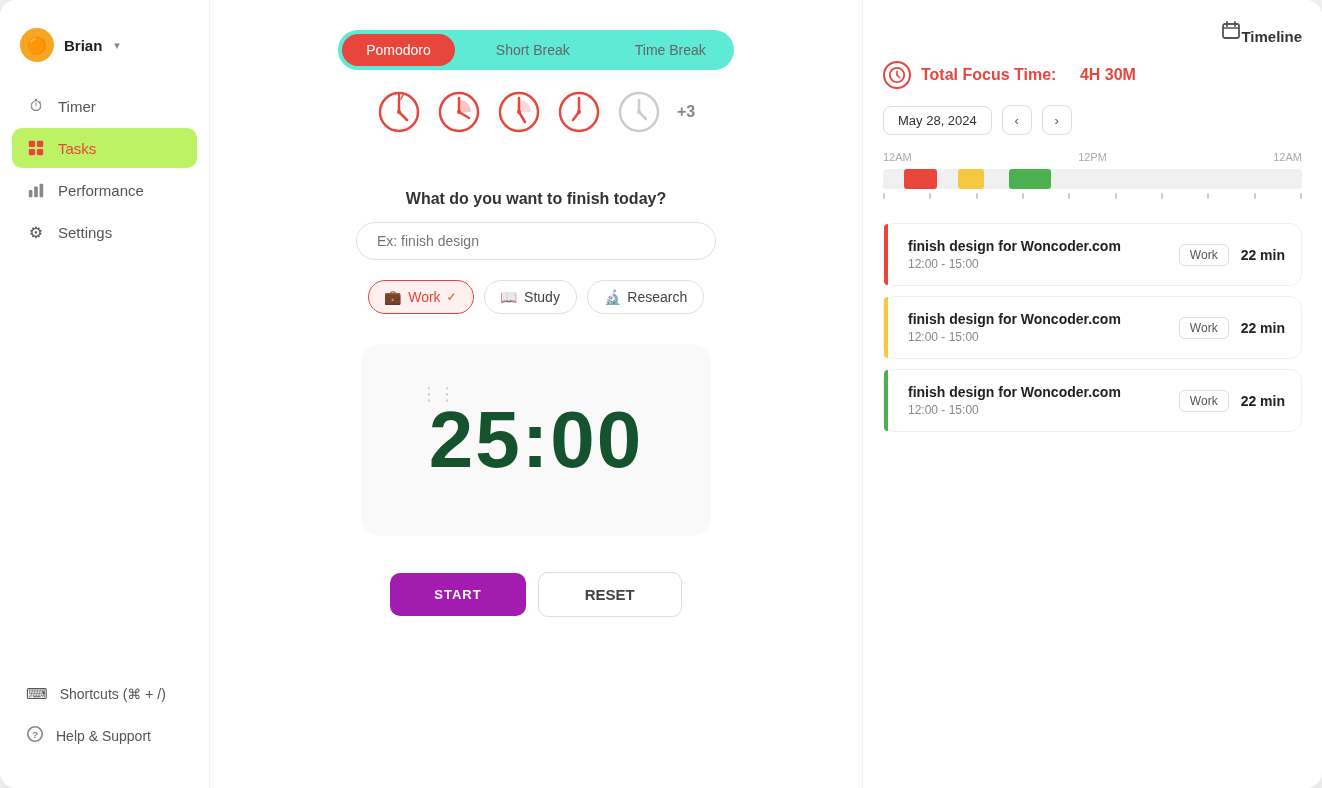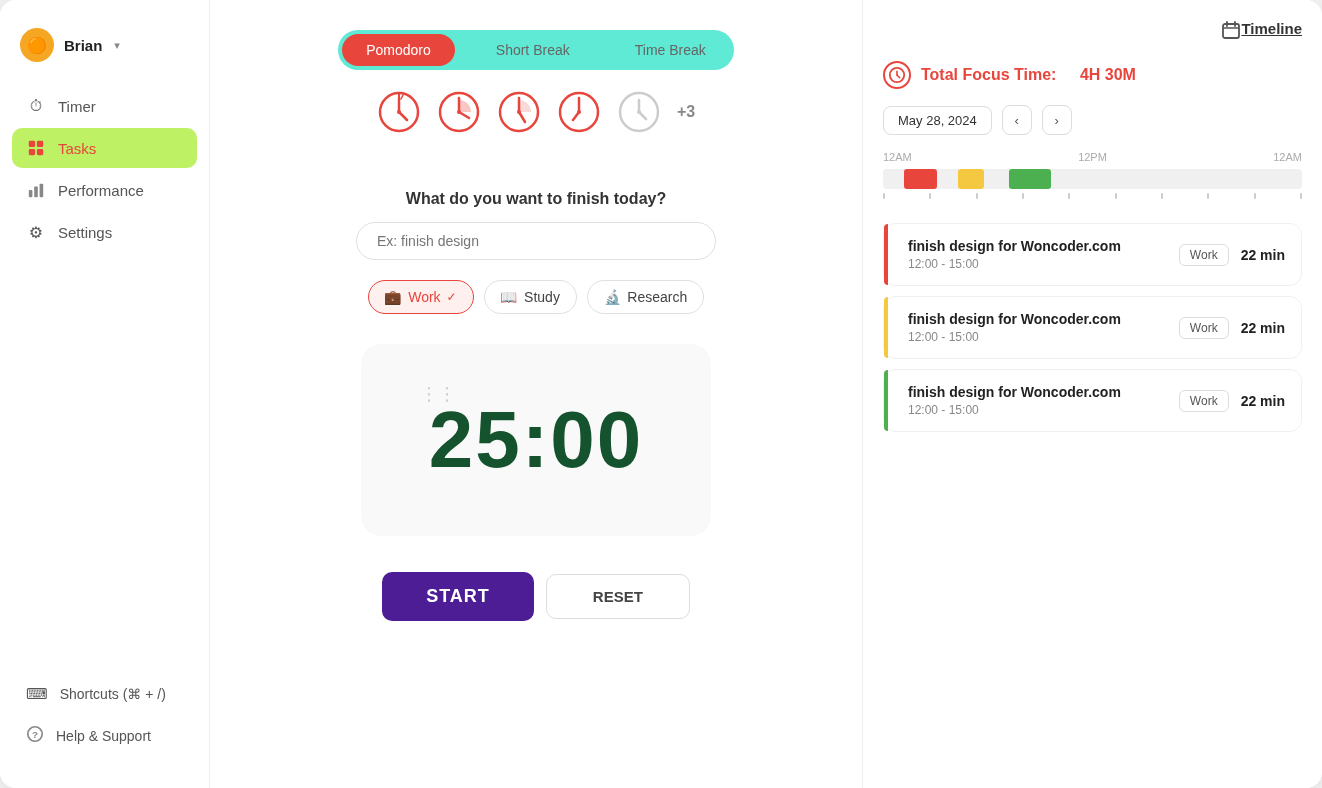--- a/index.html
+++ b/index.html
@@ -246,26 +246,26 @@
       letter-spacing: 2px;
     }
 
     
     .timer-controls {
       display: flex;
       gap: 12px;
       align-items: center;
     }
     .btn-start {
-      background: #4c1d95;
+      background: #a21caf;
       color: #fff;
       border: none;
       border-radius: 10px;
       padding: 14px 44px;
-      font-size: 18px;
+      font-size: 13px;
       font-weight: 700;
       cursor: pointer;
       letter-spacing: 1px;
     }
     .btn-reset {
       background: #fff;
       color: #444;
       border: 1.5px solid #ddd;
       border-radius: 10px;
       padding: 13px 46px;
@@ -285,26 +285,25 @@
       flex-shrink: 0;
     }
     .timeline-header {
       display: flex;
       align-items: center;
       justify-content: flex-end;
       margin-bottom: 16px;
     }
     .timeline-title-row {
       display: flex;
-      align-items: flex-start;
+      align-items: flex-end;
       gap: 0;
       font-size: 15px;
       font-weight: 600;
       color: #333;
-      text-decoration: underline;
     }
     .timeline-icon {
       font-size: 18px;
       color: #555;
     }
 
     .focus-summary {
       display: flex;
       align-items: center;
       gap: 10px;

